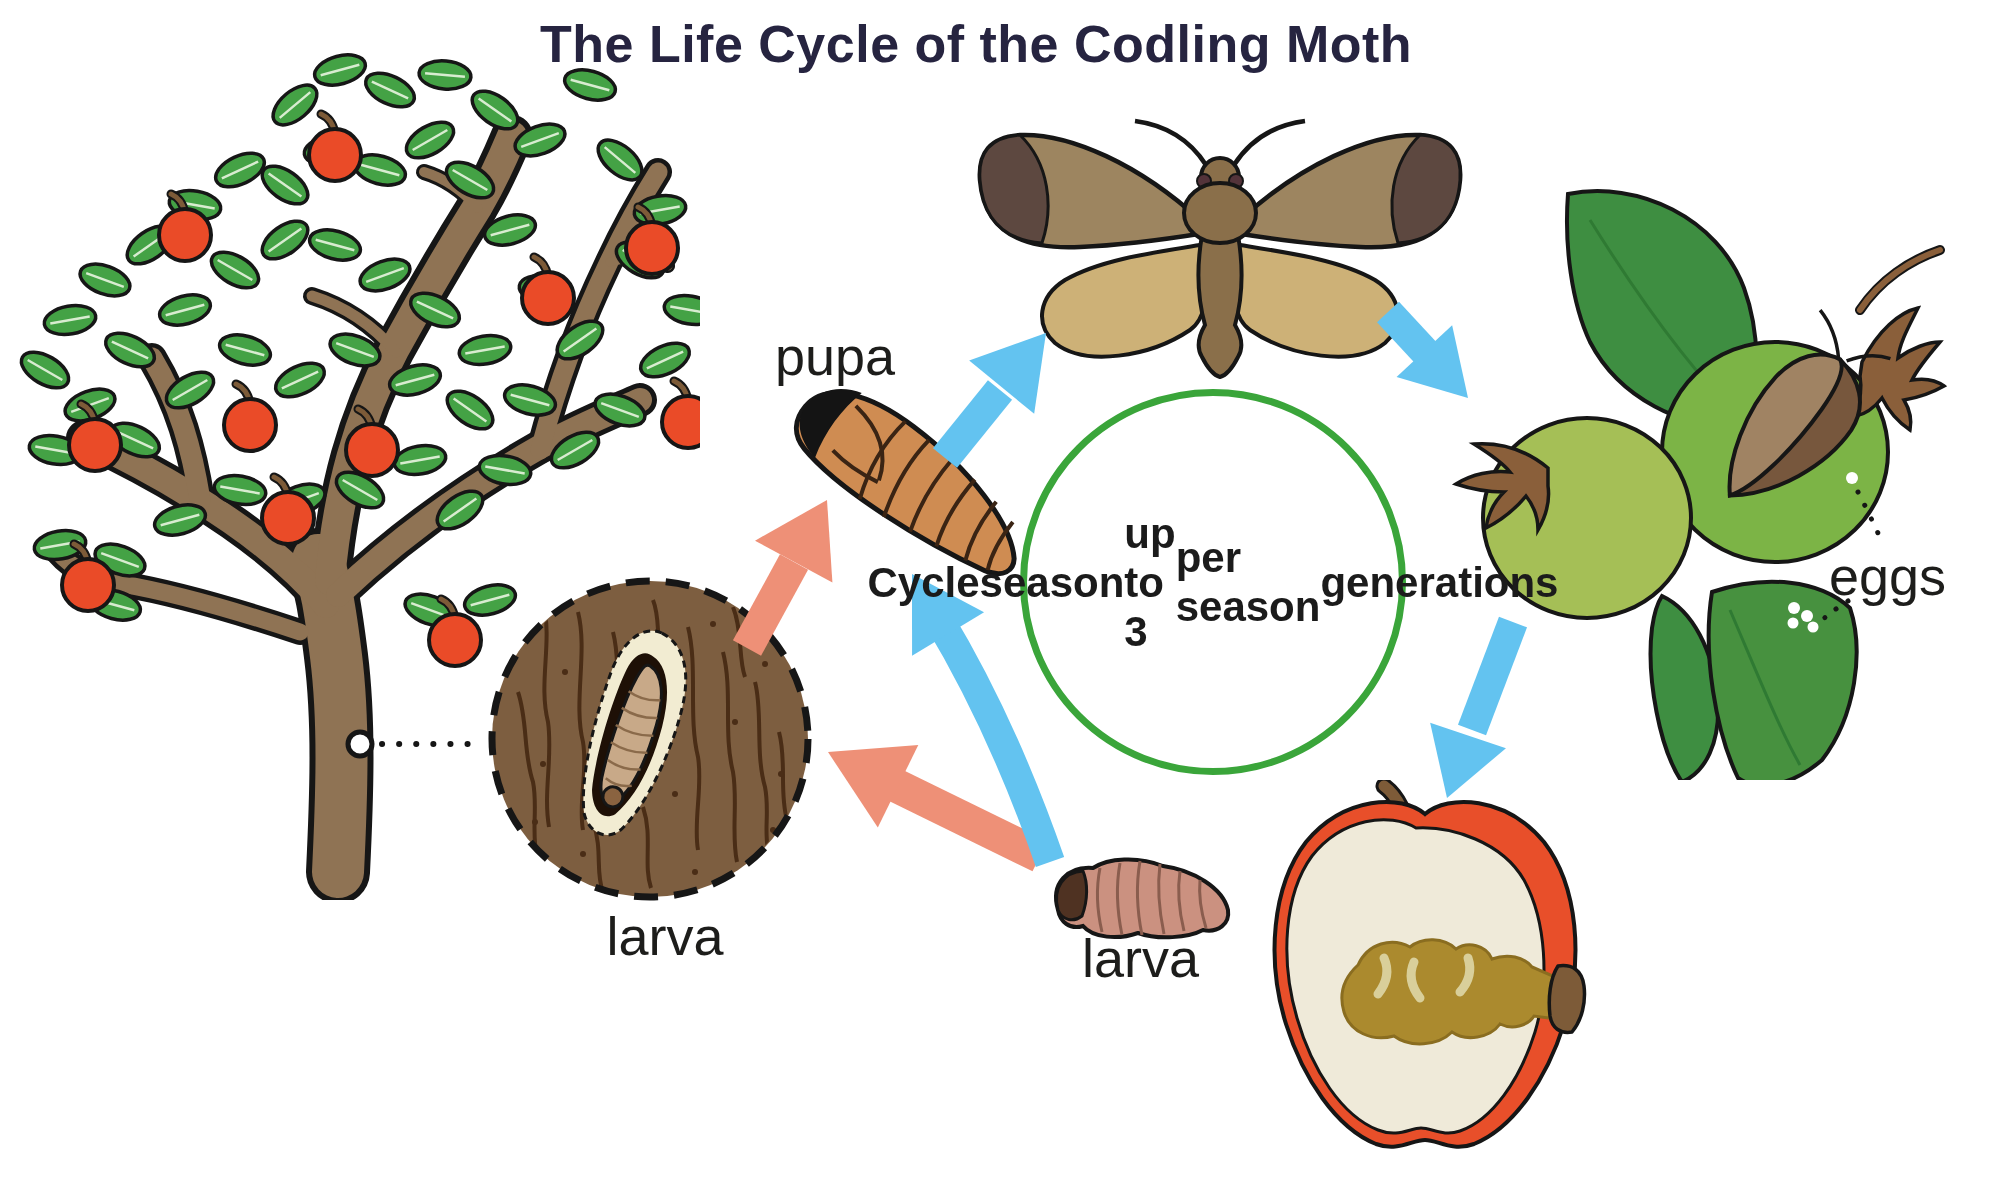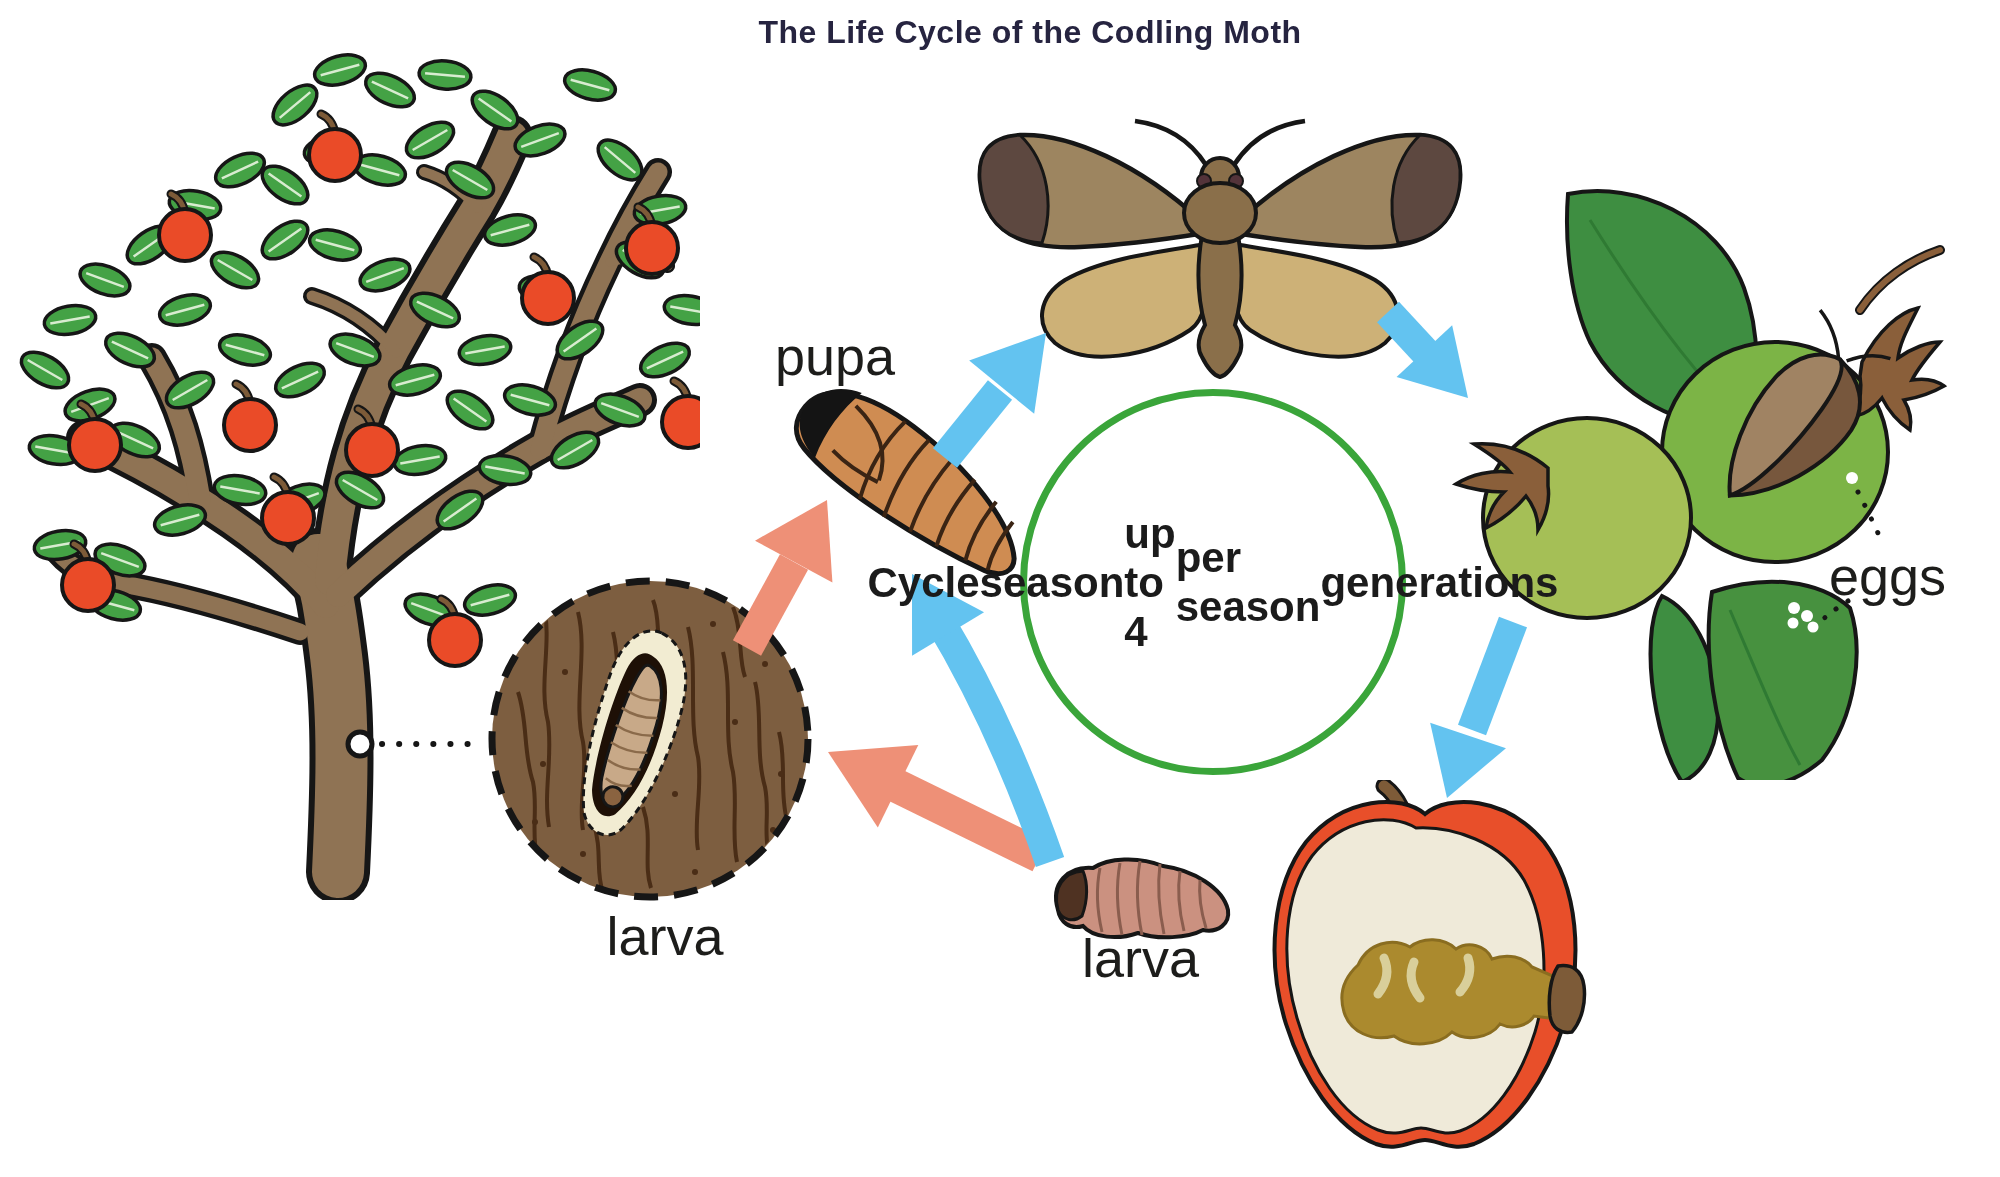--- a/index.html
+++ b/index.html
@@ -1,22 +1,22 @@
 <!DOCTYPE html>
 <html style="--title-text: #262440; --label-text: #1d1d1b; --cycle-circle-border: #3aa53a; --cycle-arrow: #63c3f0; --return-arrow: #ee9077; --apple-red: #ea4b28; --leaf-green: #44a245; --fruit-green-light: #a5bf56; --fruit-green-dark: #7cb446; --bark-brown: #7d5e40;"><head>
 <meta charset="utf-8">
 <style>
   html,body{margin:0;padding:0;background:#ffffff;}
   .canvas{position:relative;width:2000px;height:1177px;background:#ffffff;overflow:hidden;
           font-family:"Liberation Sans", sans-serif;}
   .abs{position:absolute;}
   .label{position:absolute;text-align:center;color:var(--label-text,#1d1d1b);
          font-size:54px;line-height:56px;font-weight:400;letter-spacing:0;}
-  .title{position:absolute;left:540px;top:14px;width:980px;text-align:center;
-         color:var(--title-text,#262440);font-size:32px;font-weight:600;letter-spacing:.5px;}
+  .title{position:absolute;left:540px;top:14px;width:980px;text-align:left;
+         color:var(--title-text,#262440);font-size:52px;font-weight:600;letter-spacing:.5px;}
   .cycle-circle{position:absolute;left:1020px;top:389px;width:386px;height:386px;
                 border:7px solid var(--cycle-circle-border,#3aa53a);border-radius:50%;
                 box-sizing:border-box;display:flex;align-items:center;
                 justify-content:center;background:#ffffff00;}
   .cycle-circle span{display:block;font-size:42px;line-height:49px;font-weight:700;color:#1b1b1b;}
   svg{display:block;}
   .arrow-blue-fill{fill:var(--cycle-arrow,#63c3f0);}
   .arrow-blue-stroke{stroke:var(--cycle-arrow,#63c3f0);}
   .arrow-salmon-fill{fill:var(--return-arrow,#ee9077);}
   .arrow-salmon-stroke{stroke:var(--return-arrow,#ee9077);}
@@ -327,21 +327,21 @@
       <circle cx="360" cy="744" r="12" fill="#ffffff" stroke="#161616" stroke-width="5"></circle>
       <path d="M382,744 L476,744" stroke="#161616" stroke-width="6" fill="none" stroke-linecap="round" stroke-dasharray="0.1 17"></path>
     </g>
   </svg>
 
   <div class="title">The Life Cycle of the Codling Moth</div>
 
   <div class="cycle-circle">
     <span>Cycle</span>
     <span>season</span>
-    <span>up to 4</span>
+    <span>up to 3</span>
     <span>per season</span>
     <span>generations</span>
   </div>
 
   <div class="label" style="left:1795px;top:548px;width:185px">eggs</div>
   <div class="label" style="left:740px;top:328px;width:190px">pupa</div>
   <div class="label" style="left:1048px;top:930px;width:185px">larva</div>
   <div class="label" style="left:505px;top:908px;width:320px">
     <div>larva</div>
   </div>

